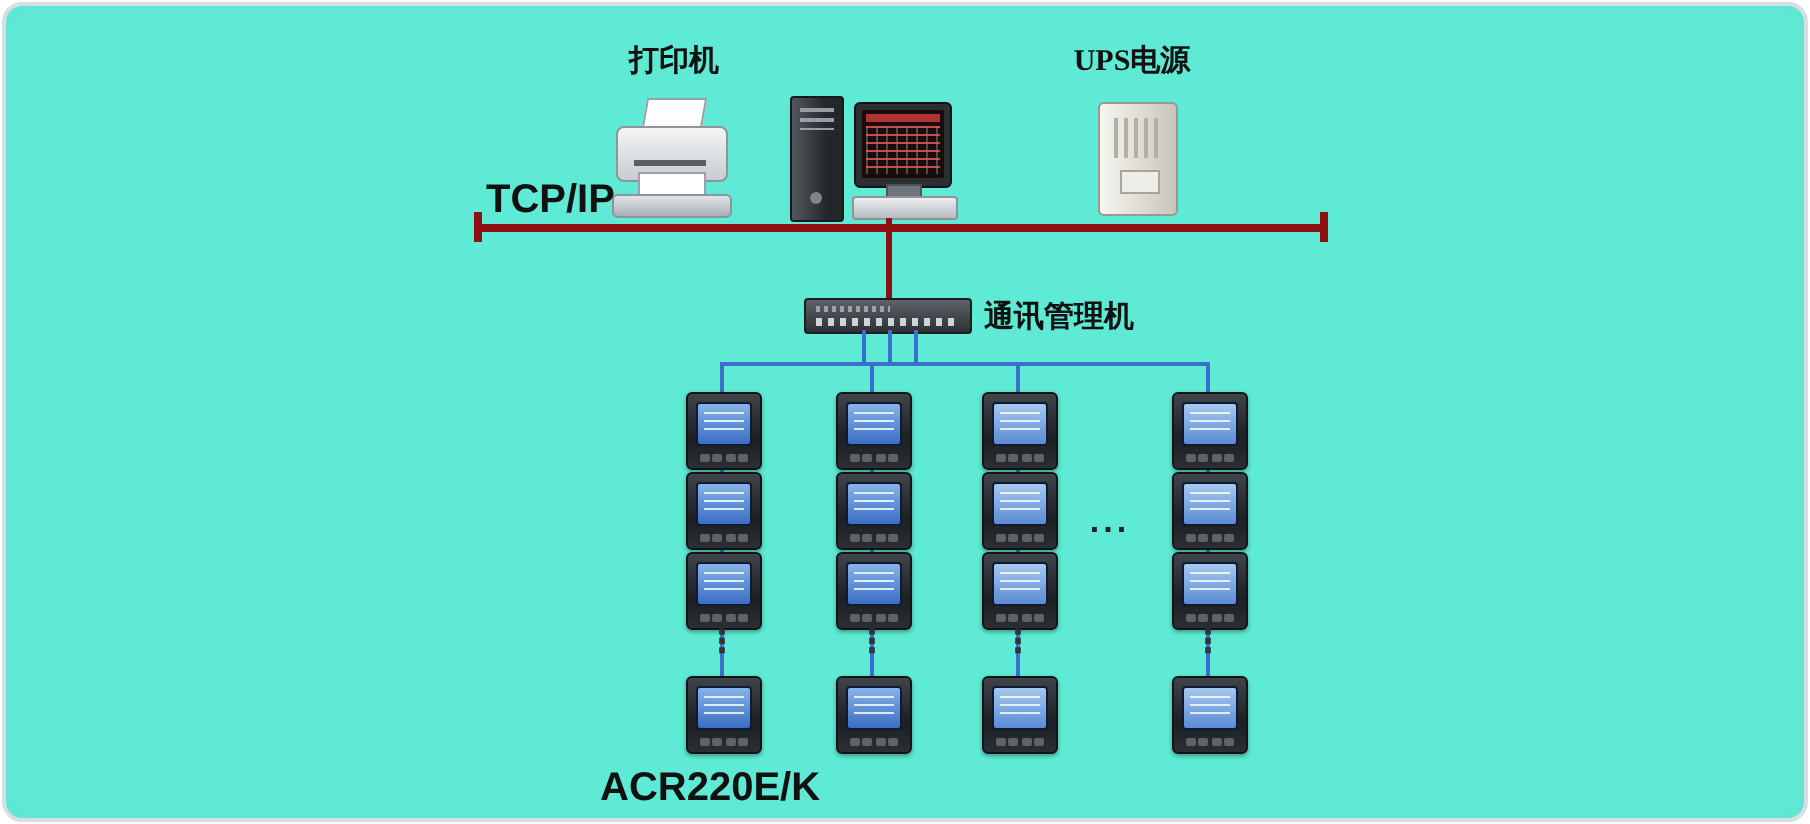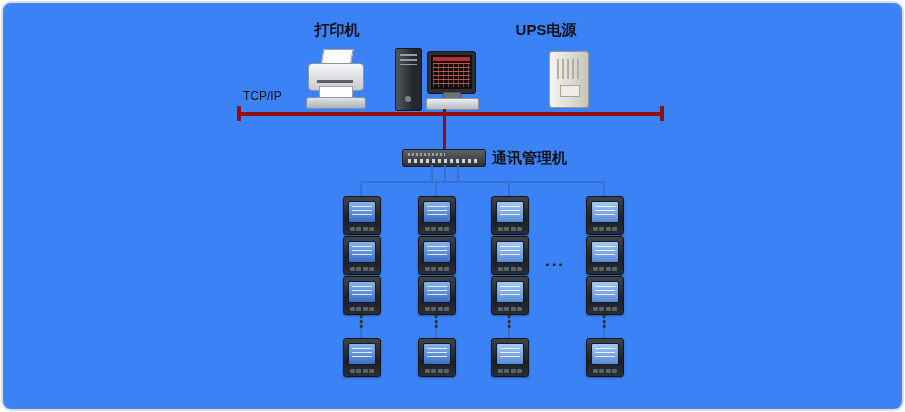--- a/index.html
+++ b/index.html
@@ -1,20 +1,20 @@
 <!DOCTYPE html>
 <html><head>
 <meta charset="utf-8">
 <style>
   html,body{margin:0;padding:0;background:#ffffff;font-family:"Liberation Sans","DejaVu Sans",sans-serif;}
   .stage{position:relative;width:905px;height:412px;background:#fff;overflow:hidden;}
-  .frame{position:absolute;inset:1px;border:2px solid #d7dee4;border-radius:10px;background:#3b82f6;
+  .frame{position:absolute;inset:1px;border:2px solid #d7dee4;border-radius:10px;background:#5eead4;
          box-shadow:inset 0 0 6px rgba(160,180,200,.15);}
   .label{position:absolute;color:#111;font-size:15px;font-weight:600;text-align:center;white-space:nowrap;}
-  .label.small{font-size:12px;font-weight:400;}
+  .label.small{font-size:20px;font-weight:700;}
 
   
   .printer{position:absolute;left:303px;top:46px;width:58px;height:58px;}
   .printer .paper-top{position:absolute;left:16px;top:0;width:28px;height:16px;background:#fdfdfd;border:1px solid #9aa0a6;transform:skewX(-10deg);}
   .printer .pbody{position:absolute;left:2px;top:14px;width:54px;height:26px;background:linear-gradient(180deg,#f4f5f6,#c7ccd1);border:1px solid #8d949b;border-radius:4px;}
   .printer .slot{position:absolute;left:11px;top:31px;width:36px;height:3px;background:#5a5f64;}
   .printer .paper-out{position:absolute;left:13px;top:37px;width:32px;height:13px;background:#ffffff;border:1px solid #9aa0a6;}
   .printer .pbase{position:absolute;left:0;top:48px;width:58px;height:10px;background:linear-gradient(180deg,#e2e5e8,#a9b0b6);border:1px solid #8d949b;border-radius:3px;}
 
   .tower{position:absolute;left:392px;top:45px;width:25px;height:61px;background:linear-gradient(90deg,#53585e,#23262a 70%);border:1px solid #16181b;border-radius:2px;}
@@ -65,21 +65,21 @@
   .vdots{position:absolute;top:306px;width:16px;text-align:center;font-size:16px;line-height:26px;color:#333;font-weight:700;}
   .hdots{position:absolute;left:528px;top:248px;width:48px;text-align:center;font-size:17px;font-weight:700;color:#222;letter-spacing:2px;}
 </style>
 </head>
 <body>
 
 <div class="stage">
   <div class="frame" style="--bus-color: #8f1012; --line-color: #3a6fcc;">
 
     <div class="label" style="left:296px;top:18px;width:76px;">打印机</div>
-    <div class="label" style="left:504px;top:18px;width:78px;">UPS电源</div>
+    <div class="label" style="left:524px;top:18px;width:78px;font-family:Liberation Serif, serif;">UPS电源</div>
 
     <div class="printer">
       <div class="paper-top"></div>
       <div class="pbody"></div>
       <div class="slot"></div>
       <div class="paper-out"></div>
       <div class="pbase"></div>
     </div>
 
     <div class="tower"></div>
@@ -255,14 +255,15 @@
             <i></i>
             <i></i>
             <i></i>
             <i></i>
           </div>
         </div>
       </div>
 
     <div class="hdots">...</div>
 
+    <div class="label small" style="left:297px;top:380px;width:100px;">ACR220E/K</div>
   </div>
 </div>
 
 </body></html>

